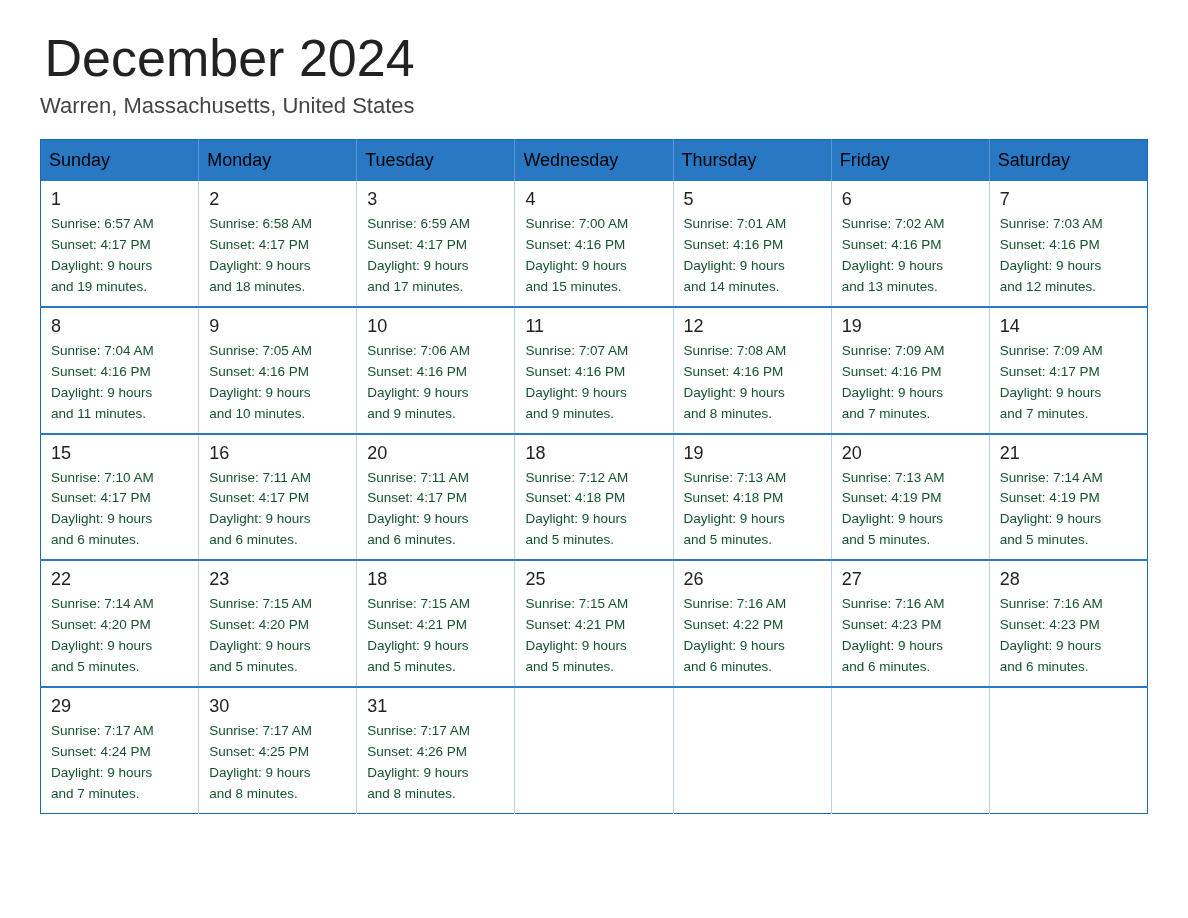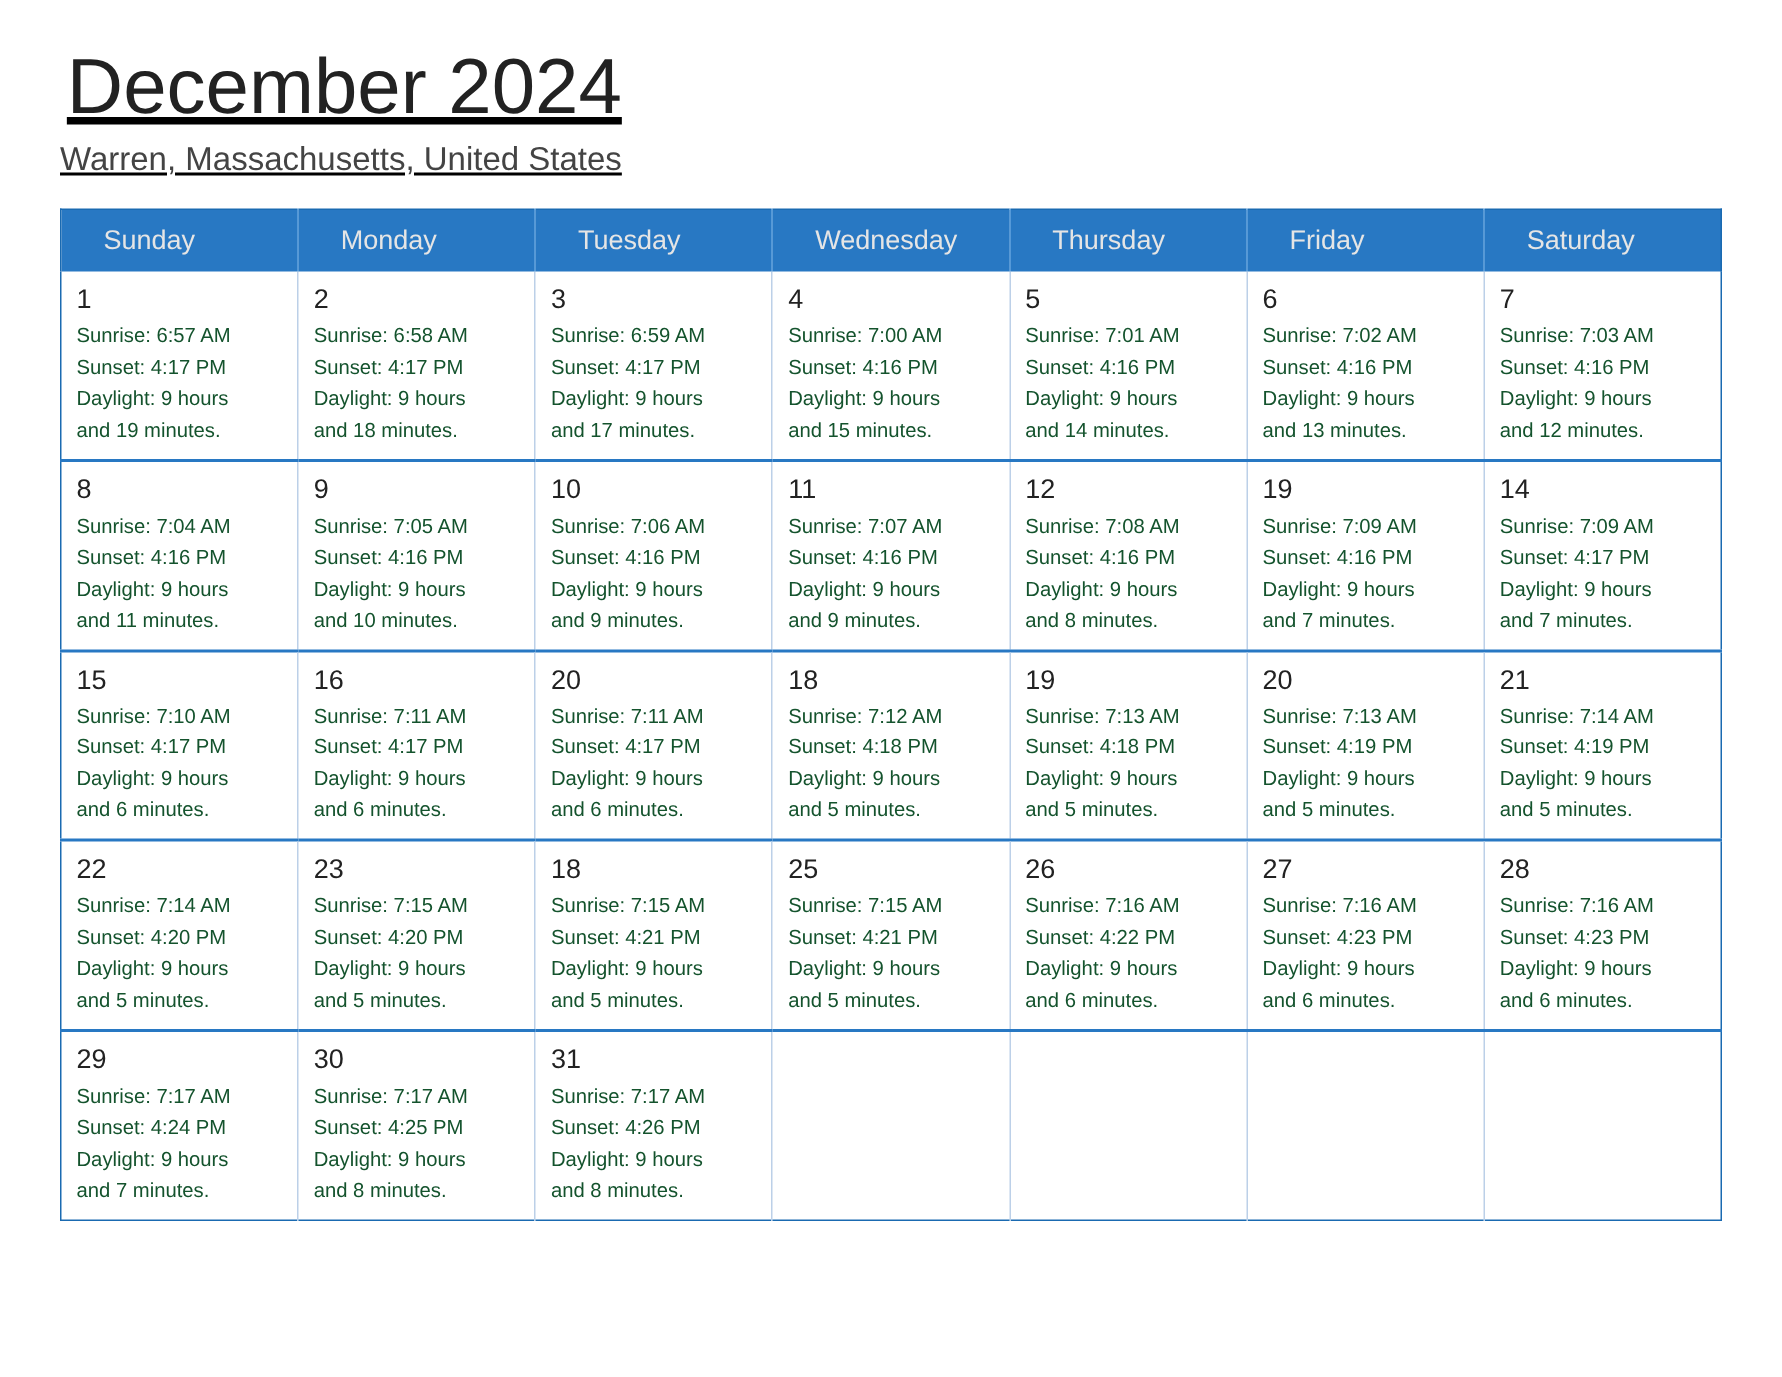--- a/index.html
+++ b/index.html
@@ -38,44 +38,43 @@
       margin-top: 2px;
     }
     .logo-blue {
       font-size: 28px;
       font-weight: bold;
       color: #1a6ab1;
       margin-left: 38px;
     }
     .title-area {
       text-align: right;
-      text-decoration: underline;
     }
     .month-title {
       font-size: 52px;
       font-weight: normal;
       color: #222;
       line-height: 1.1;
     }
     .location-title {
       font-size: 22px;
       color: #444;
       margin-top: 6px;
     }
     .calendar-table {
       width: 100%;
       border-collapse: collapse;
       border: 1.5px solid #1a6ab1;
     }
     .calendar-table th {
       background-color: #2878c3;
-      color: #e5e5e5;
+      color: #000000;
       font-size: 18px;
       font-weight: normal;
-      padding: 10px 28px;
+      padding: 10px 8px;
       text-align: left;
       border-right: 1px solid #5599d8;
     }
     .calendar-table th:last-child {
       border-right: none;
     }
     .calendar-table td {
       vertical-align: top;
       padding: 8px 10px;
       border-right: 1px solid #bcd0e8;

